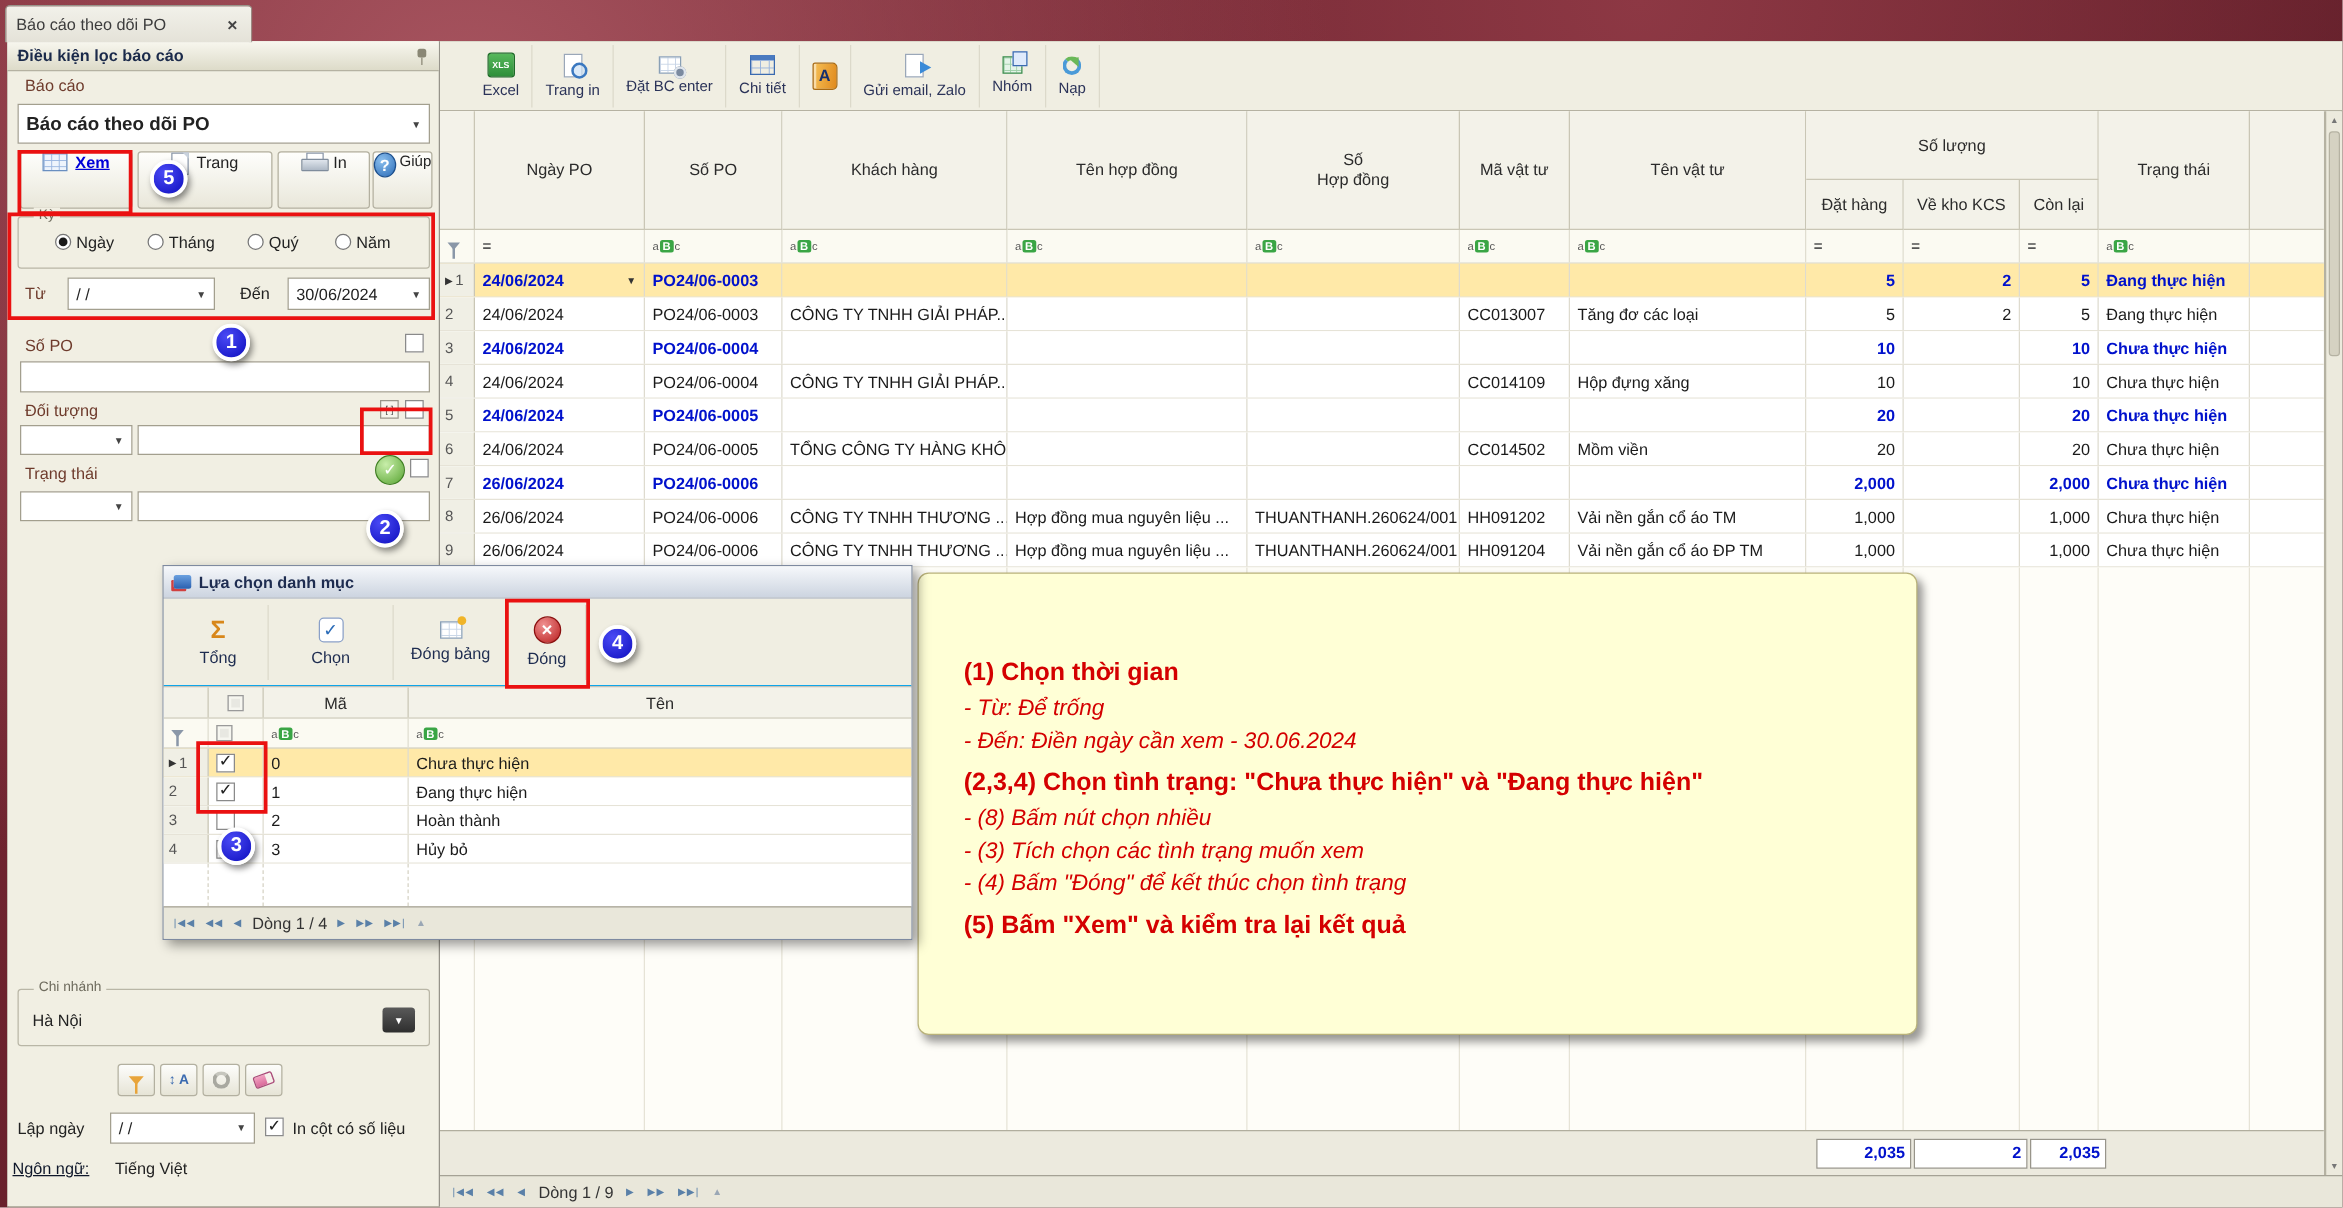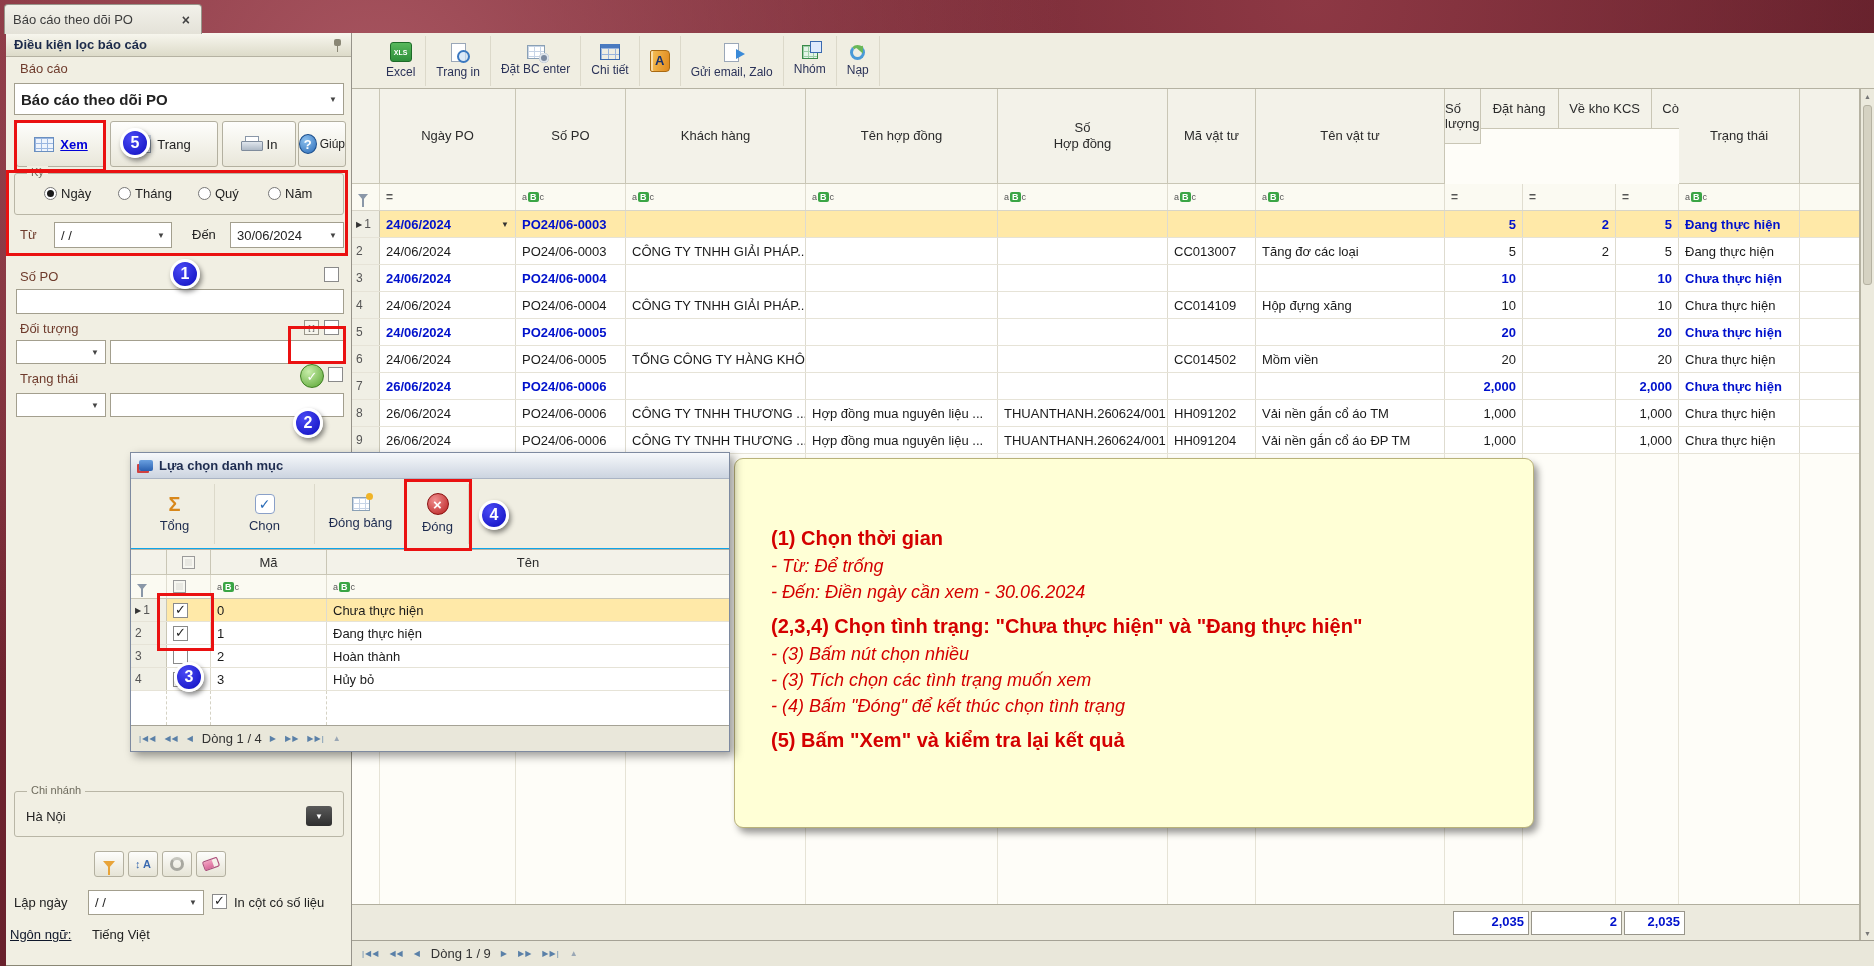--- a/index.html
+++ b/index.html
@@ -20,21 +20,21 @@
 .p-head{height:24px;background:linear-gradient(#f8f7ef,#dddbc9);border-bottom:1px solid #b5b2a2;display:flex;align-items:center;padding:0 8px;font-size:13px;font-weight:bold;color:#1b2a4a}
 .p-head .sp{flex:1}
 .pin{width:11px;height:14px;position:relative}
 .pin::before{content:"";position:absolute;left:2px;top:1px;width:7px;height:7px;background:#8a8775;border-radius:2px}
 .pin::after{content:"";position:absolute;left:5px;top:8px;width:1px;height:6px;background:#8a8775}
 .lbl{font-size:13px;color:#6e3b2c;position:absolute}
 .plain{font-size:13px;color:#222;position:absolute}
 .combo{position:absolute;background:#fff;border:1px solid #a39f8e;display:flex;align-items:center;padding:0 6px;font-size:13px;color:#222}
 .combo .sp{flex:1}
 .dar{font-size:8px;color:#444}
-.p-btn{position:absolute;height:46px;background:linear-gradient(#fefefc,#e9e7da);border:1px solid #b3b0a0;border-radius:3px;display:flex;align-items:center;justify-content:center;gap:6px;font-size:13px;color:#222;cursor:pointer}
+.p-btn{position:absolute;height:46px;background:linear-gradient(#fefefc,#e9e7da);border:1px solid #b3b0a0;border-radius:3px;display:flex;justify-content:center;gap:6px;font-size:13px;color:#222;cursor:pointer}
 .xemlbl{color:#0000d8;text-decoration:underline;font-weight:bold}
 .grp-box{position:absolute;border:1px solid #b9b6a6;border-radius:3px}
 .grp-box .legend{position:absolute;top:-8px;left:12px;background:#f1efe3;padding:0 4px;font-size:11px;color:#6e6b5d}
 .radio{width:13px;height:13px;border:1px solid #777;border-radius:50%;background:#fff;display:inline-flex;align-items:center;justify-content:center}
 .radio.sel::after{content:"";width:7px;height:7px;background:#1a1a1a;border-radius:50%}
 .ritem{position:absolute;display:flex;align-items:center;gap:4px;font-size:13px;color:#222}
 .cb{width:15px;height:15px;border:1px solid #8a8a8a;background:#fff;display:inline-flex;align-items:center;justify-content:center}
 .cb.checked::after{content:"✓";font-size:13px;font-weight:bold;color:#222;margin-top:-2px}
 .inp{position:absolute;background:#fff;border:1px solid #a39f8e}
 .brk{position:absolute;width:15px;height:15px;border:1px solid #9a97 8a;border:1px solid #9a978a;background:#f6f5ec;font-size:8px;color:#555;display:flex;align-items:center;justify-content:center}
@@ -83,21 +83,21 @@
 .ic-eraser{width:16px;height:10px;background:linear-gradient(#f2a0c0,#d86a9a);border:1px solid #a84a78;border-radius:2px;transform:rotate(-20deg);box-shadow:inset -5px 0 0 #f5f0ea}
 
 #toolbar{position:absolute;left:352px;top:33px;width:1522px;height:56px;background:#f0eee2;border-bottom:1px solid #b5b2a2;display:flex;align-items:center;padding-left:24px;z-index:1}
 .tbtn{height:50px;display:flex;flex-direction:column;align-items:center;justify-content:center;gap:3px;padding:0 10px;border-right:1px solid #dcd9ca;font-size:12px;color:#2b3359;cursor:pointer;white-space:nowrap}
 
 #grid{position:absolute;left:352px;top:89px;width:1508px;height:851px;background:#fefdf8;border-right:1px solid #b5b2a2;display:flex;flex-direction:column;z-index:1}
 .col-ind{width:28px}.col-date{width:136px}.col-po{width:110px}.col-kh{width:180px}.col-thd{width:192px}.col-shd{width:170px}.col-mvt{width:88px}.col-tvt{width:189px}.col-dh{width:78px}.col-vk{width:93px}.col-cl{width:63px}.col-tt{width:121px}.col-fill{flex:1}
 .ghead{display:flex;height:95px}
 .hc{display:flex;align-items:center;justify-content:center;background:#f3f2e9;border-right:1px solid #c9c6b5;border-bottom:1px solid #c9c6b5;font-size:13px;color:#2b2b2b;text-align:center;line-height:16px}
 .hfull{height:95px}
-.hgrp{display:flex;flex-direction:row;width:234px}
+.hgrp{display:flex;flex-direction:column;width:234px}
 .hgrp-top{height:55px;display:flex;align-items:center;justify-content:center;background:#f3f2e9;border-right:1px solid #c9c6b5;border-bottom:1px solid #c9c6b5;font-size:13px;color:#2b2b2b}
 .hgrp-sub{display:flex;height:40px}
 .hgrp-sub .hc{height:40px}
 .gfilter{display:flex;height:27px;background:#fbfaf2;border-bottom:1px solid #d8d5c8}
 .fc{display:flex;align-items:center;padding:0 6px;border-right:1px solid #e0ddd0;font-size:12px;color:#666}
 .feq::before{content:"=";font-weight:bold;color:#555}
 .abc{display:inline-flex;align-items:baseline;font-size:9px;color:#555;gap:1px}
 .abc i{font-style:normal}.abc i.a::before{content:"a"}.abc i.c::before{content:"c"}
 .abc b::before{content:"B"}
 .abc b{color:#fff;background:#3aa545;padding:0 2px;border-radius:2px;font-size:9px}
@@ -632,21 +632,21 @@
   <div class="thumb"></div>
   <div class="va" style="position:absolute;bottom:0;width:100%">▼</div>
 </div>
 
 <div id="notebox">
   <div id="note-lines">
       <div class="nb">(1) Chọn thời gian</div>
       <div class="ni">- Từ: Để trống</div>
       <div class="ni">- Đến: Điền ngày cần xem - 30.06.2024</div>
       <div class="nb">(2,3,4) Chọn tình trạng: "Chưa thực hiện" và "Đang thực hiện"</div>
-      <div class="ni">- (3) Bấm nút chọn nhiều</div>
+      <div class="ni">- (8) Bấm nút chọn nhiều</div>
       <div class="ni">- (3) Tích chọn các tình trạng muốn xem</div>
       <div class="ni">- (4) Bấm "Đóng" để kết thúc chọn tình trạng</div>
       <div class="nb">(5) Bấm "Xem" và kiểm tra lại kết quả</div>
     </div>
 </div>
 
 <div id="popup">
   <div class="p-title">
     <span class="ic-dlg"></span>
     <span>Lựa chọn danh mục</span>

